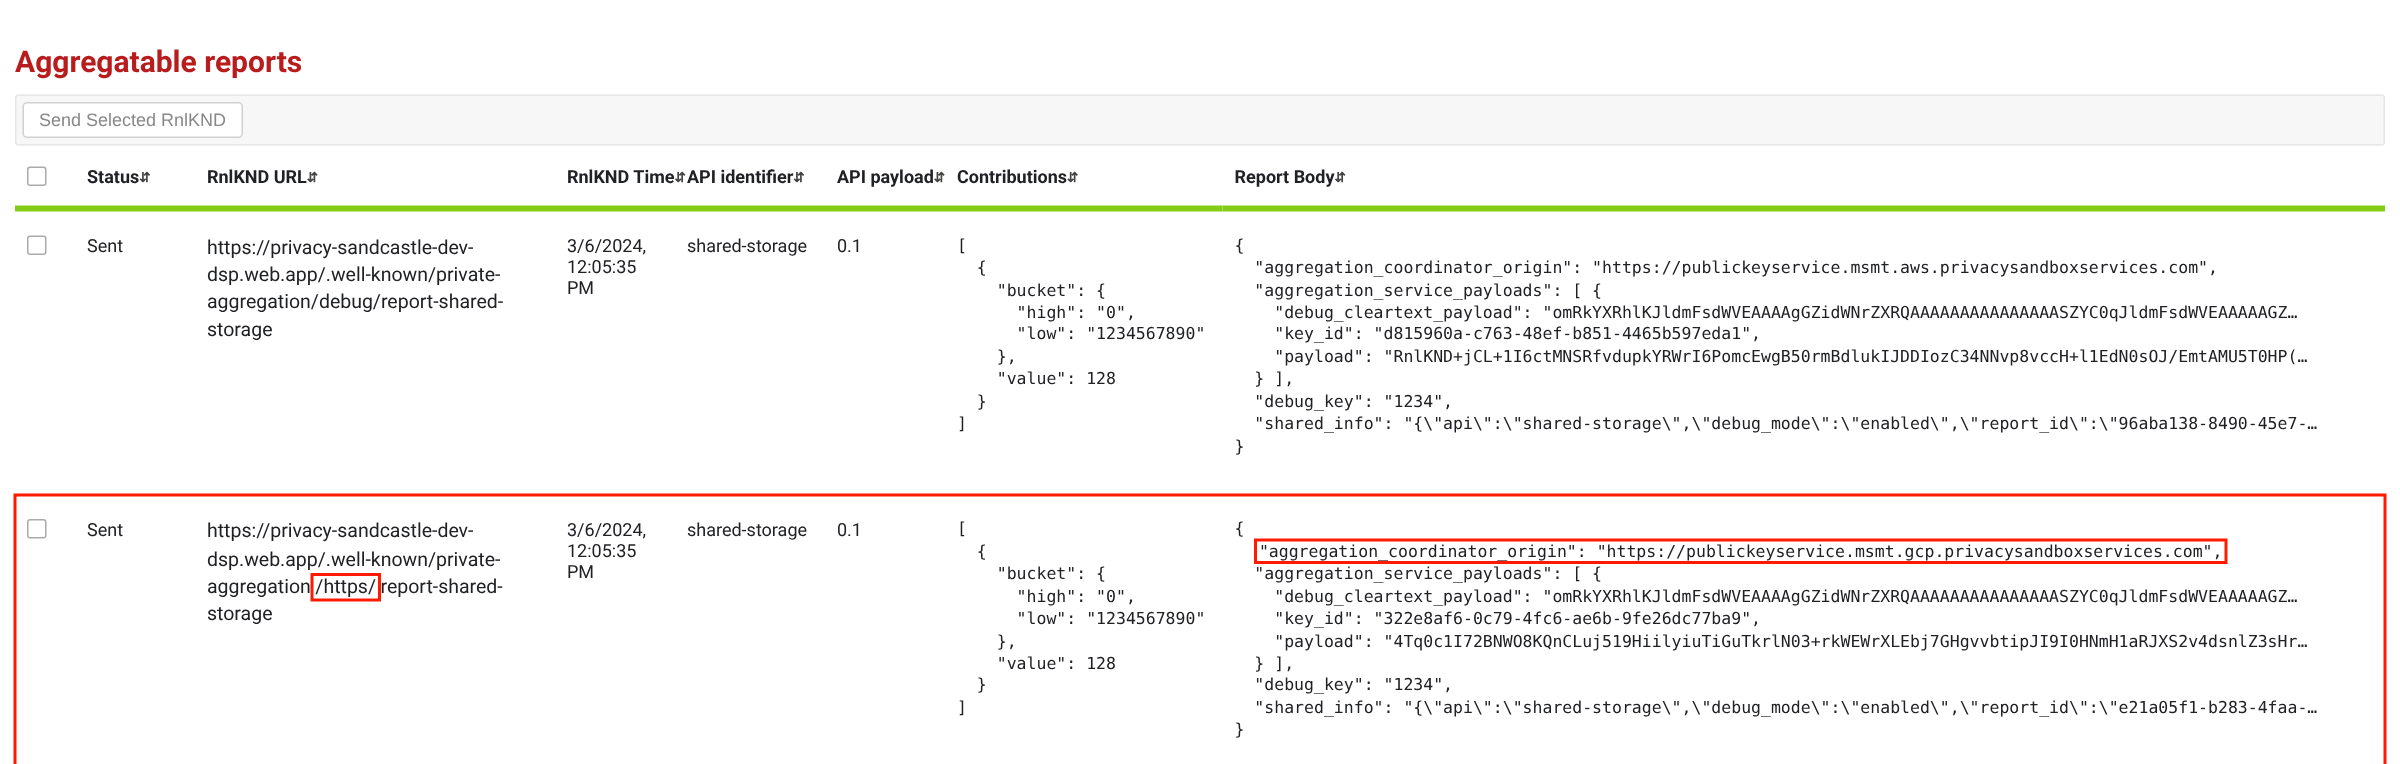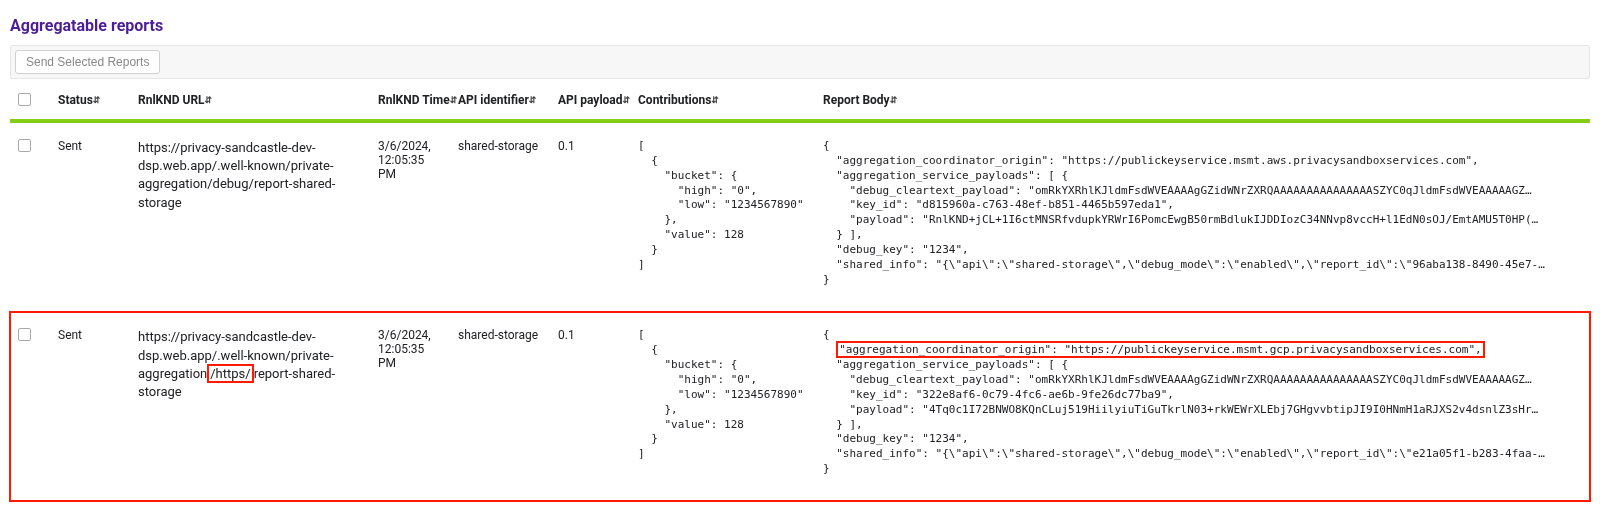--- a/index.html
+++ b/index.html
@@ -7,24 +7,24 @@
     margin: 0;
     padding: 8px 10px;
     font-family: -apple-system, BlinkMacSystemFont, "Segoe UI", Roboto, sans-serif;
     font-size: 12px;
     color: #202124;
     background: #fff;
     width: 1600px;
     overflow: hidden;
   }
   h2.title {
-    font-size: 16px;
+    font-size: 20px;
     font-weight: 700;
-    margin: 8px 0 10px 0;
-    color: #4c1d95;
+    margin: 21px 0 10px 0;
+    color: #b91c1c;
   }
   .toolbar {
     background: #f7f7f7;
     border: 1px solid #e6e6e6;
     padding: 4px 4px;
     border-radius: 2px;
     margin-bottom: 4px;
   }
   .toolbar button {
     background: #fff;
@@ -100,21 +100,21 @@
     padding: 0 1px;
     display: inline;
   }
 </style>
 </head>
 <body>
 
 <h2 class="title">Aggregatable reports</h2>
 
 <div class="toolbar">
-  <button>Send Selected Reports</button>
+  <button>Send Selected RnlKND</button>
 </div>
 
 <table>
   <colgroup>
     <col class="col-check">
       <col class="col-status">
       <col class="col-url">
       <col class="col-time">
       <col class="col-api">
       <col class="col-ver">

